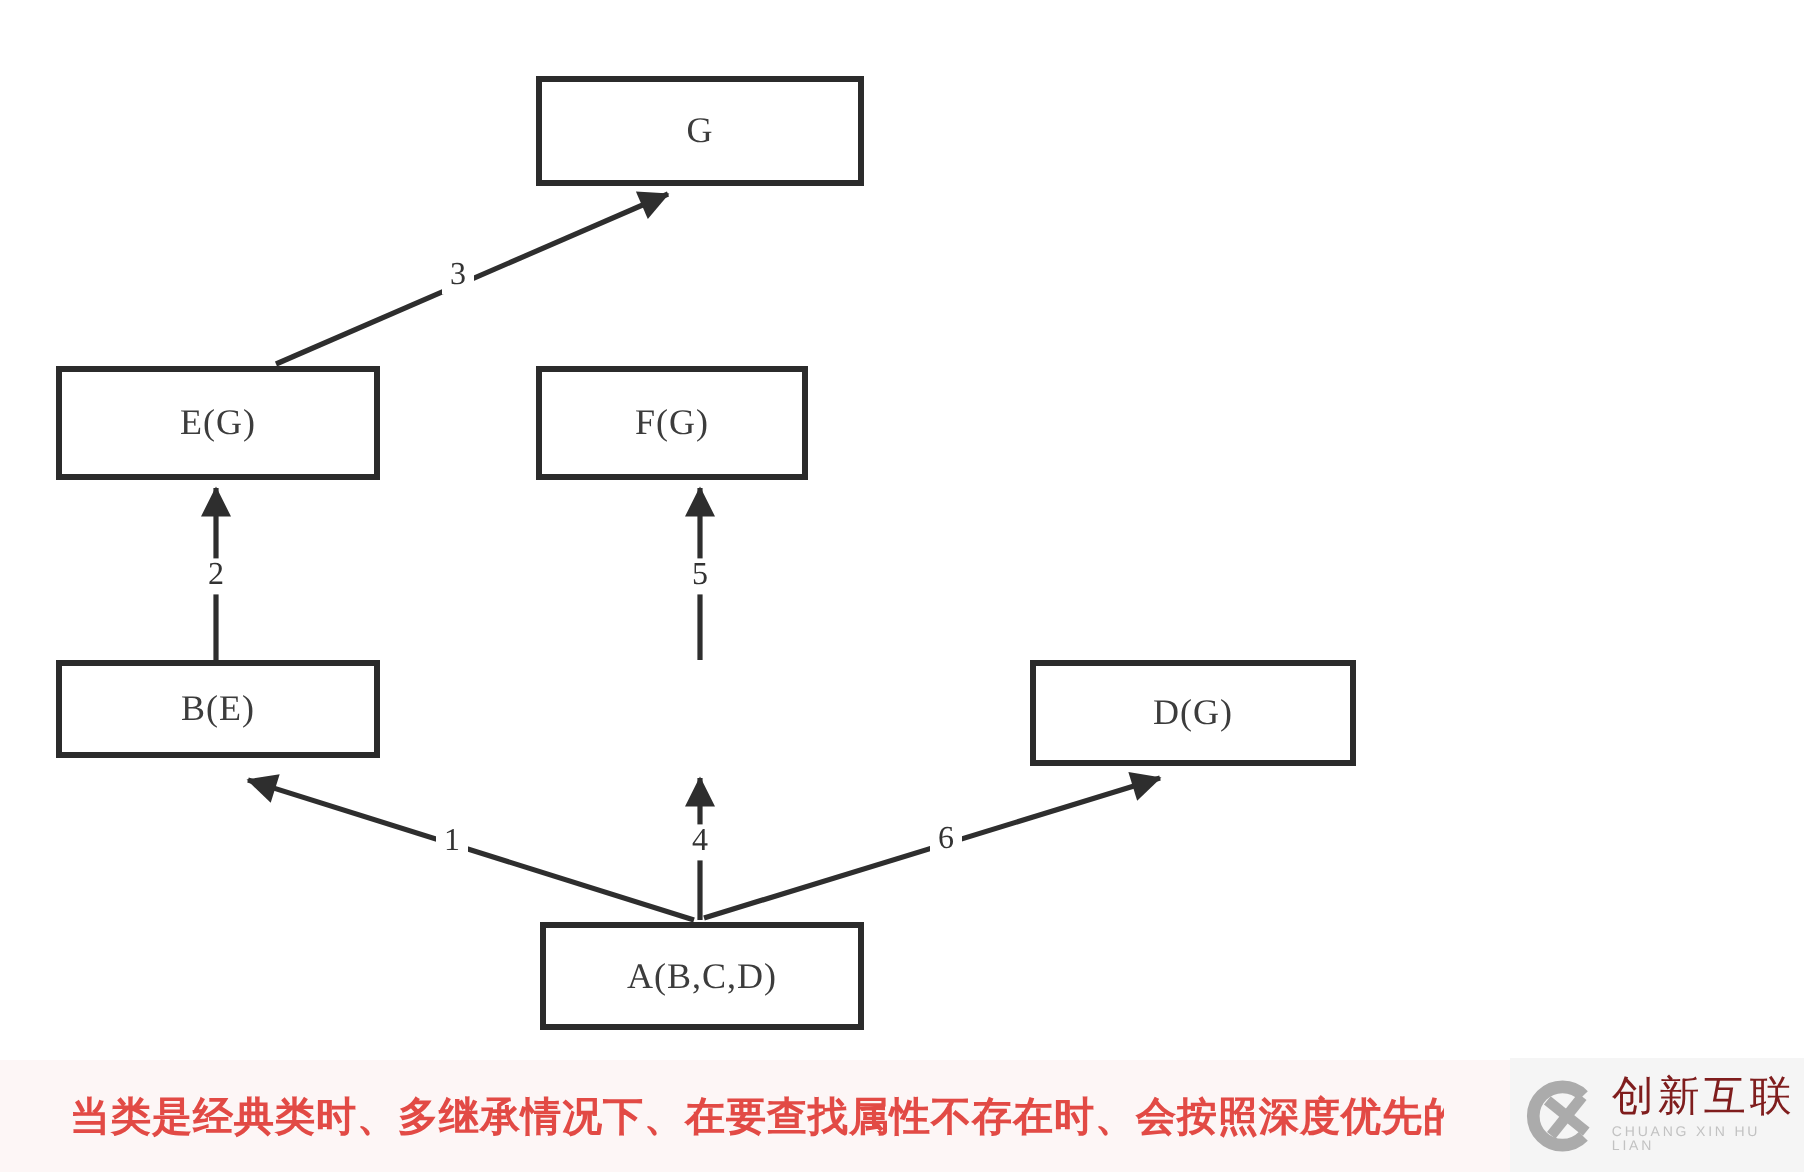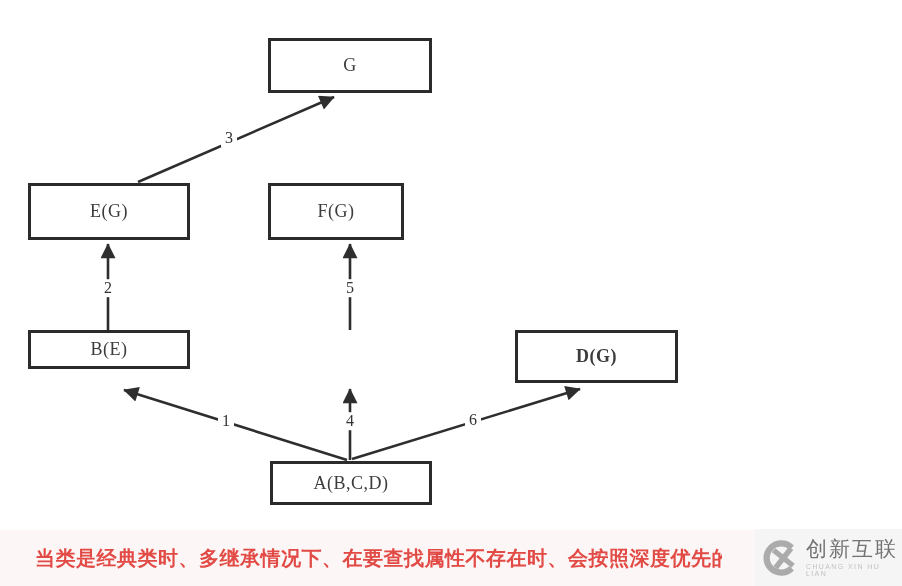--- a/index.html
+++ b/index.html
@@ -98,27 +98,27 @@
 
   <div class="node" style="left:268px; top:38px;  width:164px; height:55px;">
     <span>G</span>
   </div>
   <div class="node" style="left:28px;  top:183px; width:162px; height:57px;">
     <span>E(G)</span>
   </div>
   <div class="node" style="left:268px; top:183px; width:136px; height:57px;">
     <span>F(G)</span>
   </div>
-  <div class="node" style="left:28px;  top:330px; width:162px; height:39px;">
+  <div class="node" style="left:28px;  top:330px; width:162px; height:49px;">
     <span>B(E)</span>
   </div>
-  <div class="node" style="left:515px; top:330px; width:163px; height:53px;font-weight:bold;">
+  <div class="node" style="left:515px; top:330px; width:163px; height:53px;">
     <span>D(G)</span>
   </div>
-  <div class="node" style="left:270px; top:461px; width:162px; height:44px;">
+  <div class="node" style="left:270px; top:461px; width:162px; height:54px;">
     <span>A(B,C,D)</span>
   </div>
 
   <div class="edge-label" style="left:226px; top:421px;">1</div>
   <div class="edge-label" style="left:108px; top:288px;">2</div>
   <div class="edge-label" style="left:229px; top:138px;">3</div>
   <div class="edge-label" style="left:350px; top:421px;">4</div>
   <div class="edge-label" style="left:350px; top:288px;">5</div>
   <div class="edge-label" style="left:473px; top:420px;">6</div>
 
@@ -126,18 +126,18 @@
     <div class="note-text" style="color:#e24a45;">当类是经典类时、多继承情况下、在要查找属性不存在时、会按照深度优先的方式查</div>
   </div>
 
   <div class="watermark">
     <svg width="40" height="40" viewBox="0 0 40 40">
       <path d="M 31.5 9.5 A 15 15 0 1 0 31.5 30.5" fill="none" stroke="#ababab" stroke-width="6.5" stroke-linecap="butt"></path>
       <line x1="13" y1="12" x2="33" y2="28" stroke="#ababab" stroke-width="5.5"></line>
       <line x1="31" y1="10" x2="15" y2="30" stroke="#ababab" stroke-width="5.5"></line>
     </svg>
     <div>
-      <div class="wm-text-name" style="color:#737373;">创新互联</div>
+      <div class="wm-text-name" style="color:#7f1d1d;">创新互联</div>
       <div class="wm-text-sub" style="color:#c2c2c2;">CHUANG XIN HU LIAN</div>
     </div>
   </div>
 
 </div>
 
 </body></html>

